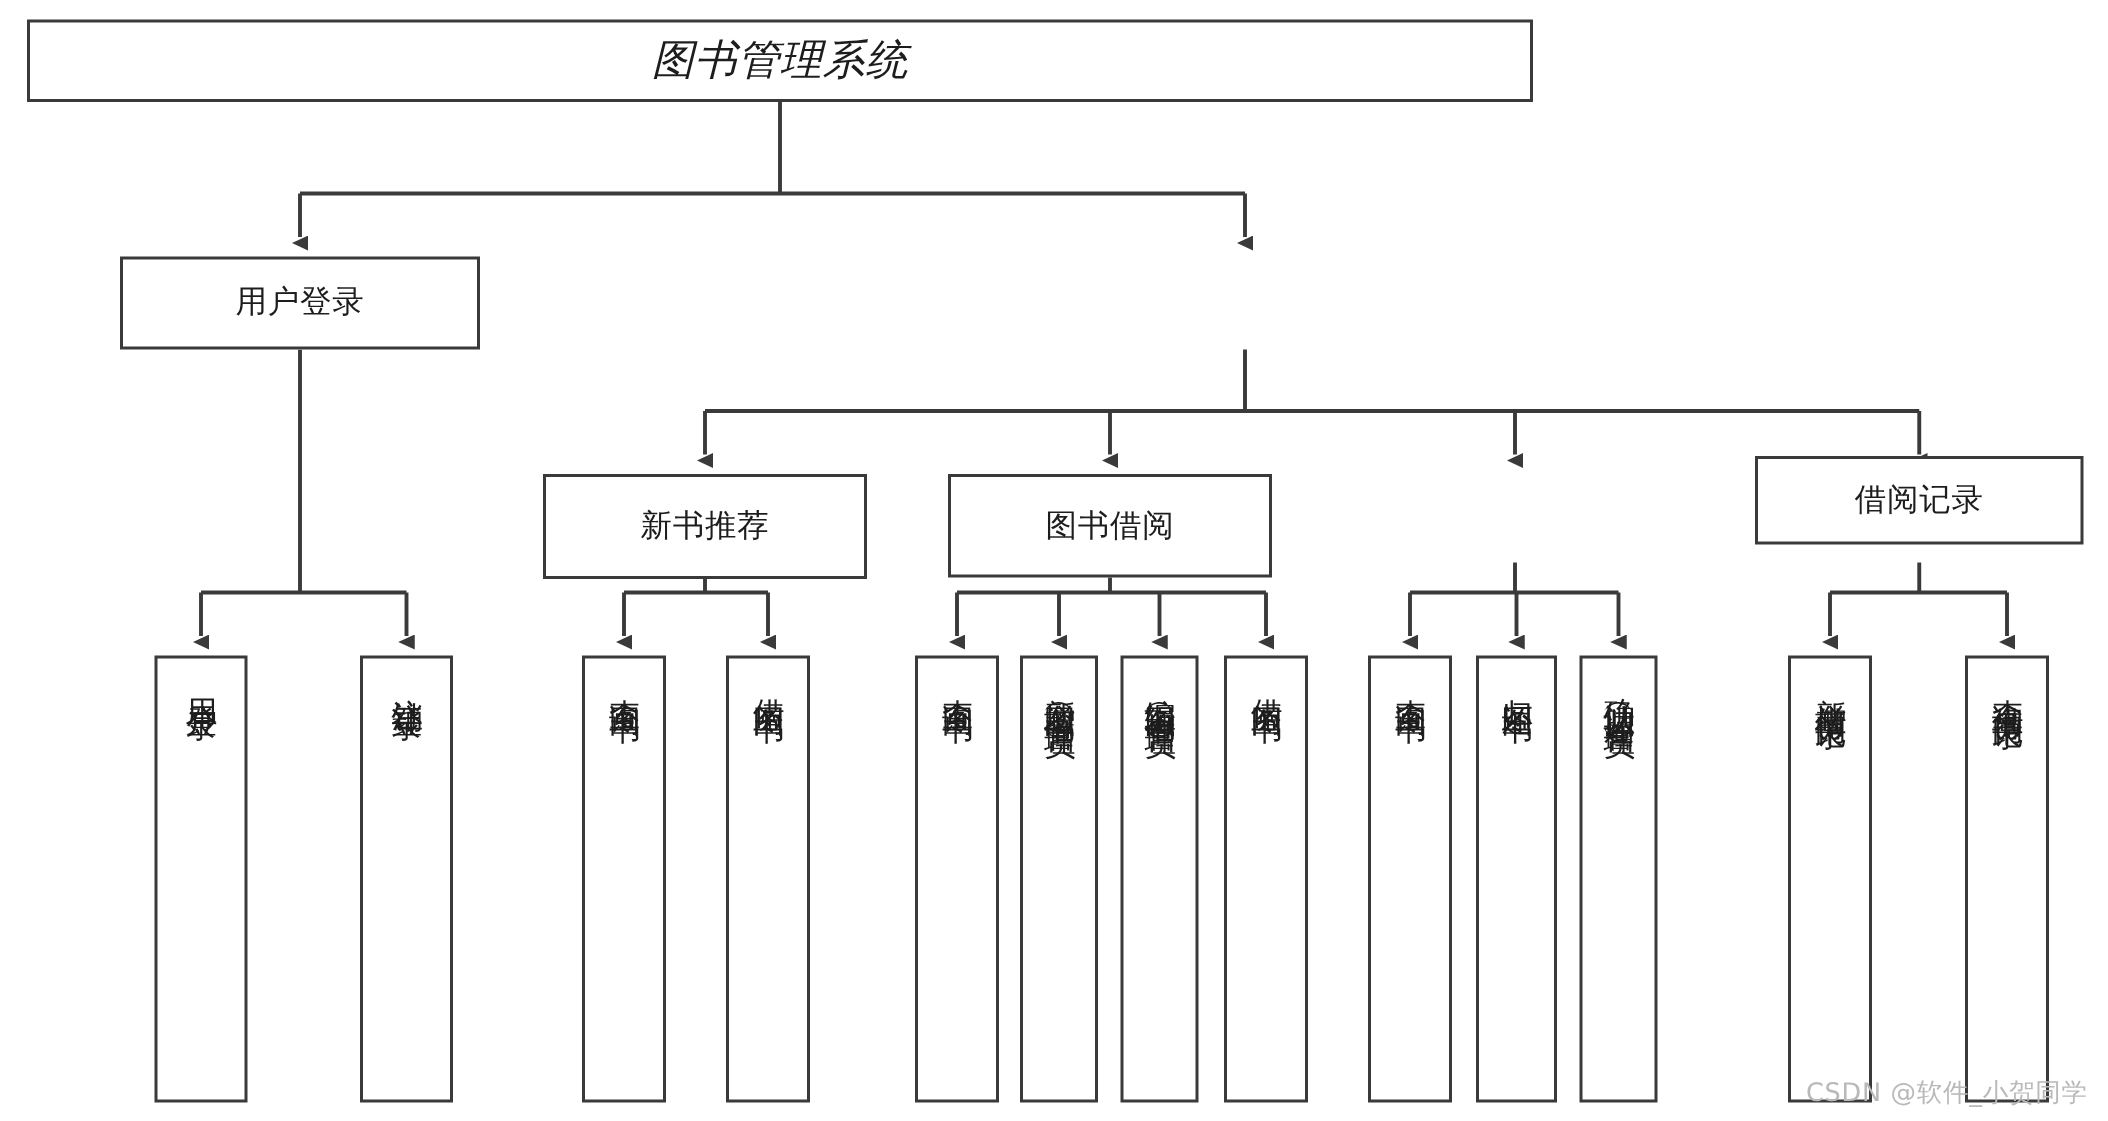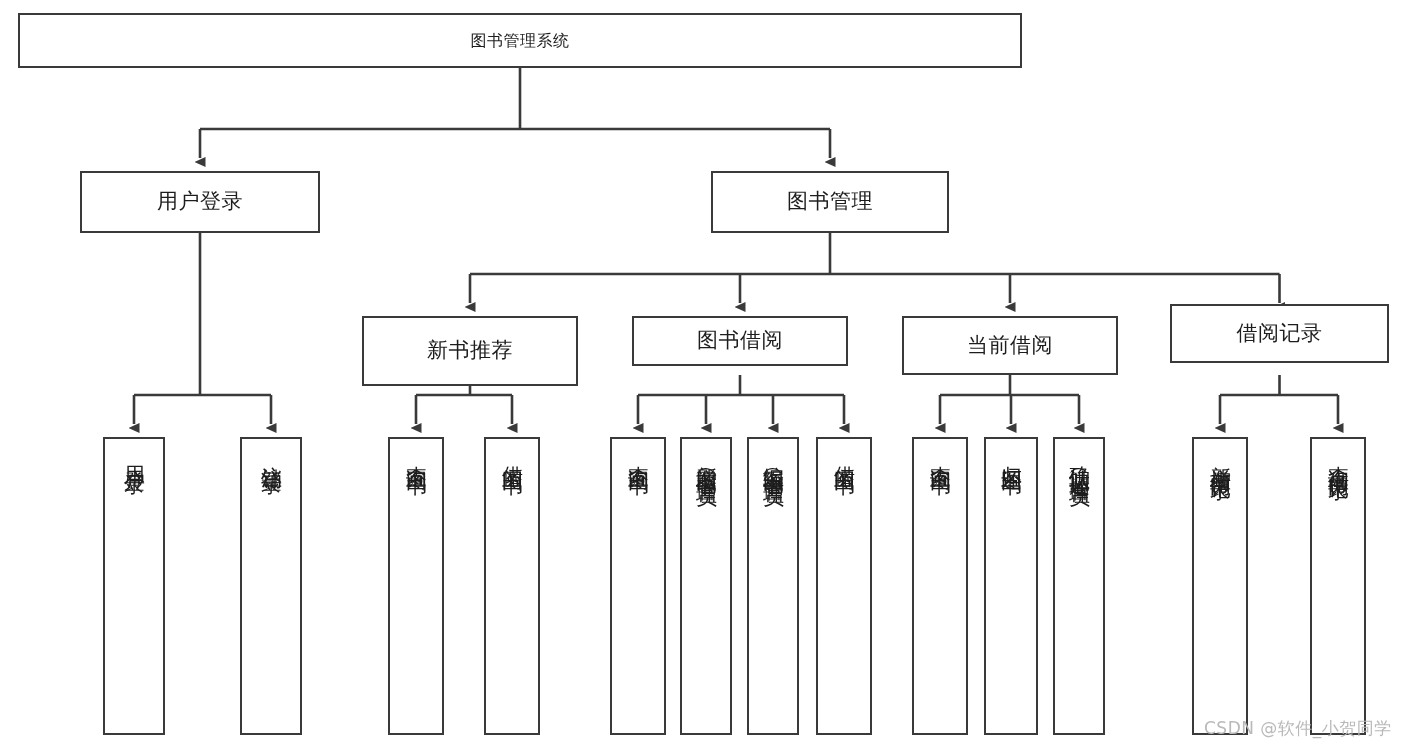--- a/index.html
+++ b/index.html
@@ -39,21 +39,22 @@
     display: block;
     text-align: center;
     line-height: 1.32;
     letter-spacing: 0.5px;
   }
   
   .node.h .label {
     font-size: 21px;
   }
   .node.h.root .label {
-    font-size: 16px;
+    font-size: 28px;
+    font-style: italic;
   }
   
   .node.v {
     align-items: flex-start;
     padding-top: 10px;
   }
   .node.v .label {
     writing-mode: vertical-rl;
     text-orientation: upright;
     font-size: 21px;
@@ -117,32 +118,26 @@
       </g>
   </svg>
 
   <div class="node h root" style="left: 18px; top: 13px; width: 1004px; height: 55px; border-color: rgb(58, 58, 58); background: rgb(255, 255, 255); color: rgb(29, 29, 29);">
     <span class="label">图书管理系统</span>
   </div>
 
   <div class="node h" style="left: 80px; top: 171px; width: 240px; height: 62px; border-color: rgb(58, 58, 58); background: rgb(255, 255, 255); color: rgb(29, 29, 29);">
     <span class="label">用户登录</span>
   </div>
-  <div class="node h" style="left: 711px; top: 171px; width: 238px; height: 62px; border-color: rgb(58, 58, 58); background: rgb(255, 255, 255); color: rgb(29, 29, 29);">
-    <span class="label">图书管理</span>
-  </div>
 
   <div class="node h" style="left: 362px; top: 316px; width: 216px; height: 70px; border-color: rgb(58, 58, 58); background: rgb(255, 255, 255); color: rgb(29, 29, 29);">
     <span class="label">新书推荐</span>
   </div>
-  <div class="node h" style="left: 632px; top: 316px; width: 216px; height: 50px; border-color: rgb(58, 58, 58); background: rgb(255, 255, 255); color: rgb(29, 29, 29);">
+  <div class="node h" style="left: 632px; top: 316px; width: 216px; height: 69px; border-color: rgb(58, 58, 58); background: rgb(255, 255, 255); color: rgb(29, 29, 29);">
     <span class="label">图书借阅</span>
-  </div>
-  <div class="node h" style="left: 902px; top: 316px; width: 216px; height: 59px; border-color: rgb(58, 58, 58); background: rgb(255, 255, 255); color: rgb(29, 29, 29);">
-    <span class="label">当前借阅</span>
   </div>
   <div class="node h" style="left: 1170px; top: 304px; width: 219px; height: 59px; border-color: rgb(58, 58, 58); background: rgb(255, 255, 255); color: rgb(29, 29, 29);">
     <span class="label">借阅记录</span>
   </div>
 
   <div class="node v" style="left: 103px; top: 437px; width: 62px; height: 298px; border-color: rgb(58, 58, 58); background: rgb(255, 255, 255); color: rgb(29, 29, 29);">
     <span class="label">用户登录</span>
   </div>
   <div class="node v" style="left: 240px; top: 437px; width: 62px; height: 298px; border-color: rgb(58, 58, 58); background: rgb(255, 255, 255); color: rgb(29, 29, 29);">
     <span class="label">注销登录</span>

